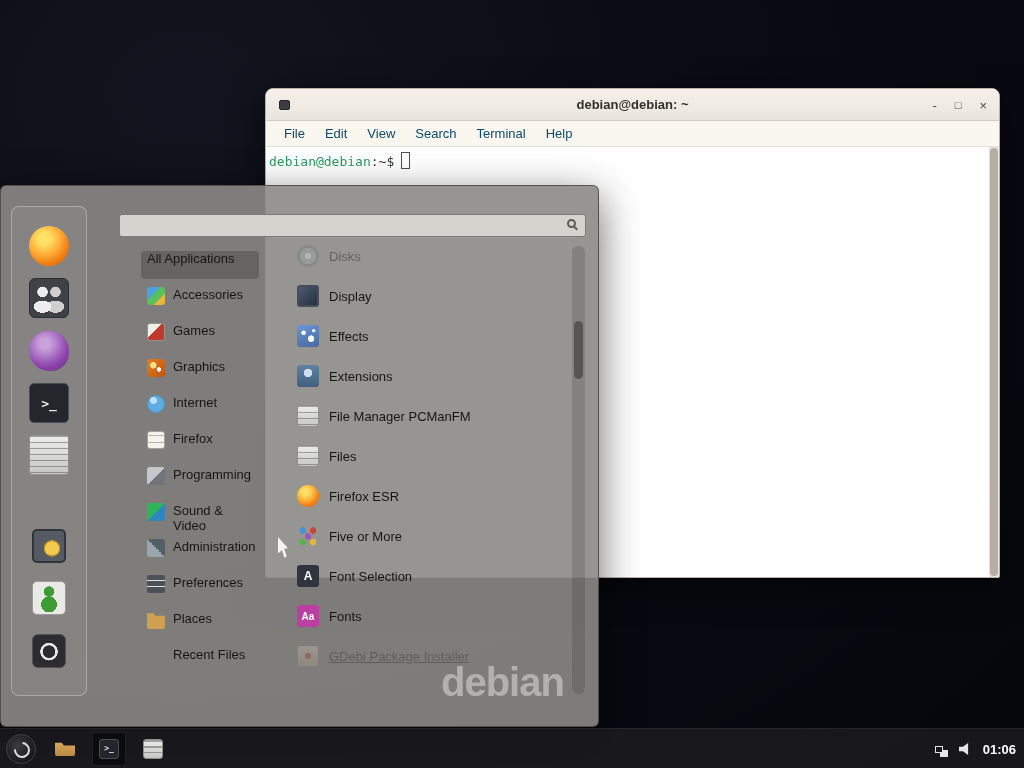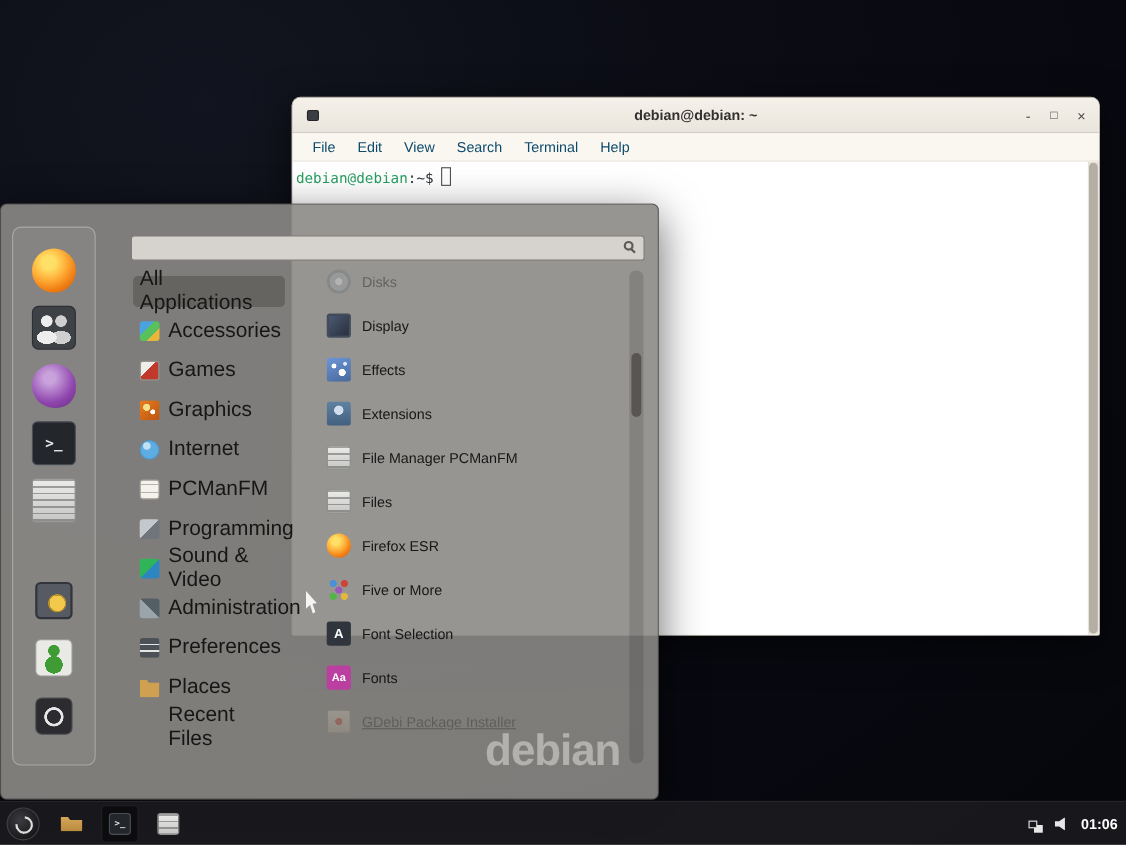--- a/index.html
+++ b/index.html
@@ -72,22 +72,22 @@
   .search-wrap{ position:absolute; left:118px; top:28px; width:467px; height:23px; }
   .search-input{ width:100%; height:100%; background:#d6d3ce; border:1px solid #7e7c78;
     border-radius:3px; padding:0 26px 0 8px; font-size:13px; color:#222; outline:none; }
   .mag{ position:absolute; right:10px; top:5px; width:9px; height:9px;
     border:2px solid #5c5c58; border-radius:50%; }
   .mag::after{ content:""; position:absolute; width:5px; height:2px; background:#5c5c58;
     transform:rotate(45deg); right:-4px; bottom:-3px; }
 
   .cat-col{ position:absolute; left:120px; top:65px; width:138px; display:flex;
     flex-direction:column; gap:8px; }
-  .cat-row{ height:28px; display:flex; align-items:center; gap:8px; padding:0 6px;
-    font-size:19px; color:#161616; }
+  .cat-row{ height:28px; display:flex; align-items:flex-start; gap:8px; padding:0 6px;
+    font-size:13px; color:#161616;margin-left:20px; }
   .cat-row.selected{ background:rgba(20,20,18,.24); border-radius:4px; }
   .cat-row.indent{ padding-left:32px; }
   .ci{ width:18px; height:18px; border-radius:3px; flex:none; }
   .ci-accessories{ background:linear-gradient(135deg,#4aa3df 0 38%,#58c05c 38% 68%,#e8b73a 68%); }
   .ci-games{ background:linear-gradient(135deg,#f0eee9 0 42%,#c0392b 42%); border:1px solid #97948e; }
   .ci-graphics{ background-color:#d66a14; background-image:
       radial-gradient(circle at 35% 35%, #f7e08a 0 3px, transparent 3.5px),
       radial-gradient(circle at 66% 58%, #ffffff 0 2px, transparent 2.5px),
       linear-gradient(135deg,#e67e22,#bc540e); }
   .ci-internet{ border-radius:50%; background-image:
@@ -265,21 +265,21 @@
       <div class="cat-row">
           <span class="ci ci-graphics"></span>
           <span>Graphics</span>
         </div>
       <div class="cat-row">
           <span class="ci ci-internet"></span>
           <span>Internet</span>
         </div>
       <div class="cat-row">
           <span class="ci ci-office"></span>
-          <span>PCManFM</span>
+          <span>Firefox</span>
         </div>
       <div class="cat-row">
           <span class="ci ci-programming"></span>
           <span>Programming</span>
         </div>
       <div class="cat-row">
           <span class="ci ci-sound"></span>
           <span>Sound &amp; Video</span>
         </div>
       <div class="cat-row">

